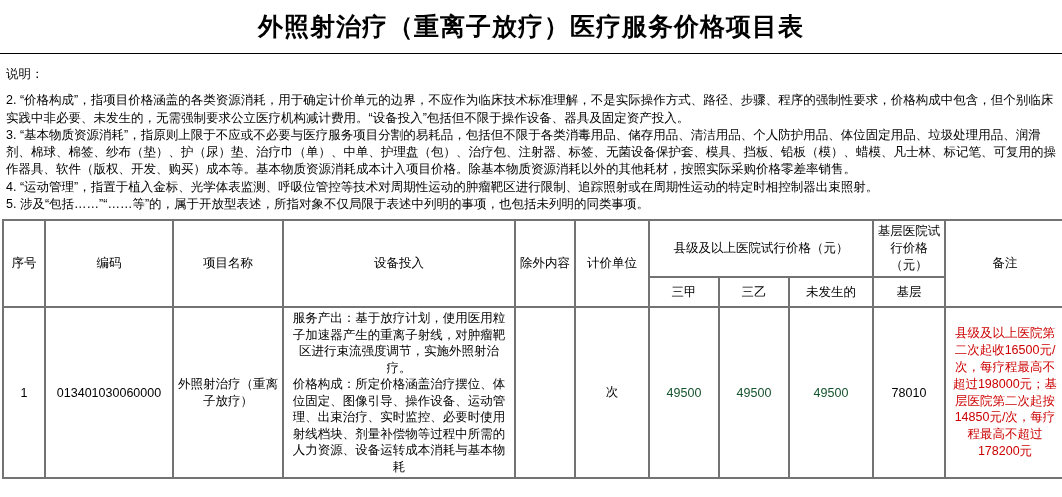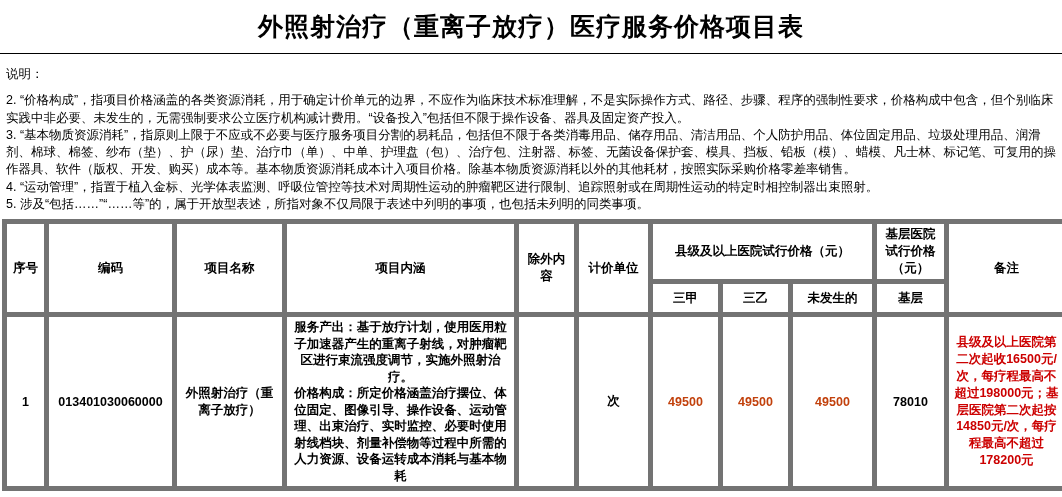--- a/index.html
+++ b/index.html
@@ -46,25 +46,25 @@
     text-indent: 0;
   }
   table.main {
     border-collapse: collapse;
     width: 1058px;
     margin-left: 2px;
     table-layout: fixed;
     font-size: 12.5px;
   }
   table.main th, table.main td {
-    border: 5px solid #737373;
+    border: 2px solid #737373;
     padding: 2px 3px;
     vertical-align: middle;
     text-align: center;
-    font-weight: bold;
+    font-weight: normal;
   }
   table.main thead th {
     height: 24px;
   }
   .hdr-tall {
     height: 80px;
   }
   .cell-text-left {
     text-align: left;
     vertical-align: top;
@@ -74,21 +74,21 @@
   .cell-remark {
     text-align: left;
     vertical-align: top;
     line-height: 1.35;
     padding: 3px 4px;
   }
   .cell-name {
     line-height: 1.35;
   }
   .price {
-    color: #c2410c;
+    color: #14532d;
     margin-left: 36px;
   }
   .remark-red {
     color: #cc0000;
   }
   .col-seq { width: 42px; }
   .col-code { width: 128px; }
   .col-name { width: 110px; }
   .col-conn { width: 232px; }
   .col-excl { width: 60px; }
@@ -128,21 +128,21 @@
         <col class="col-p2">
       <col class="col-p3">
         <col class="col-p4">
         <col class="col-remark">
     </colgroup>
     <thead>
       <tr>
         <th rowspan="2" class="hdr-tall">序号</th>
         <th rowspan="2" class="hdr-tall">编码</th>
         <th rowspan="2" class="hdr-tall">项目名称</th>
-        <th rowspan="2" class="hdr-tall">项目内涵</th>
+        <th rowspan="2" class="hdr-tall">设备投入</th>
         <th rowspan="2" class="hdr-tall">除外内容</th>
         <th rowspan="2" class="hdr-tall">计价单位</th>
         <th colspan="3">县级及以上医院试行价格（元）</th>
         <th rowspan="1">基层医院试行价格（元）</th>
         <th rowspan="2" class="hdr-tall">备注</th>
       </tr>
       <tr>
         <th>三甲</th>
         <th>三乙</th>
         <th>未发生的</th>

